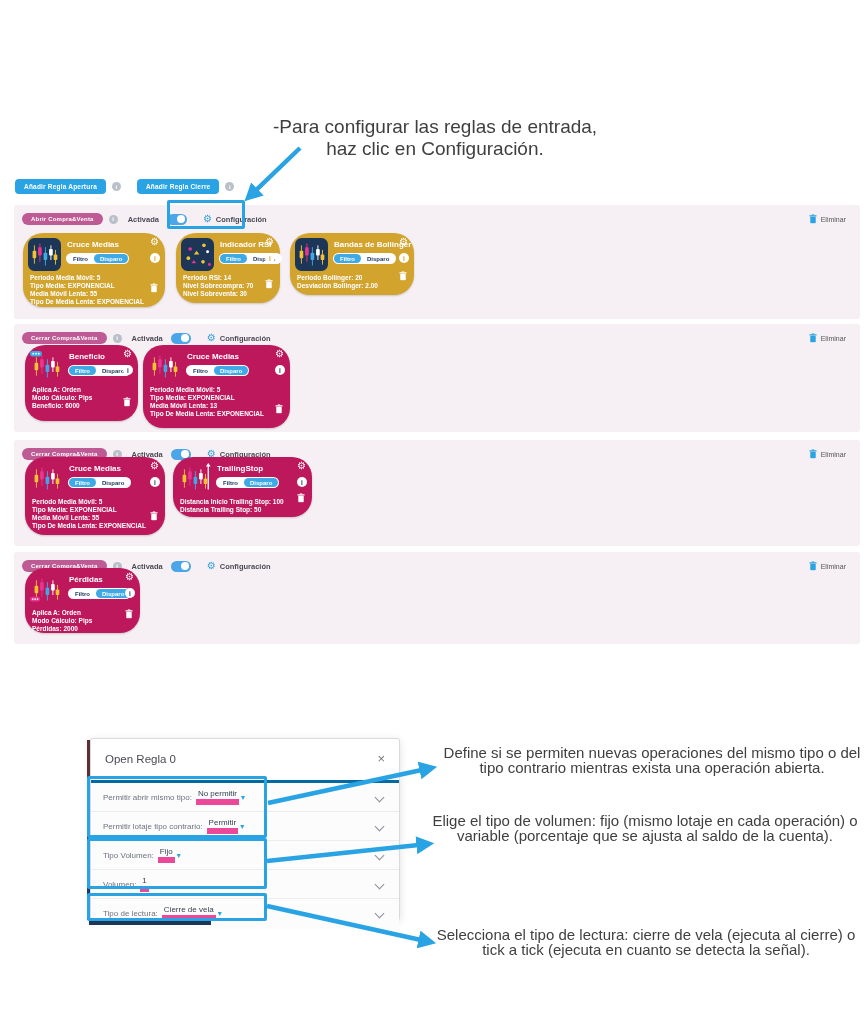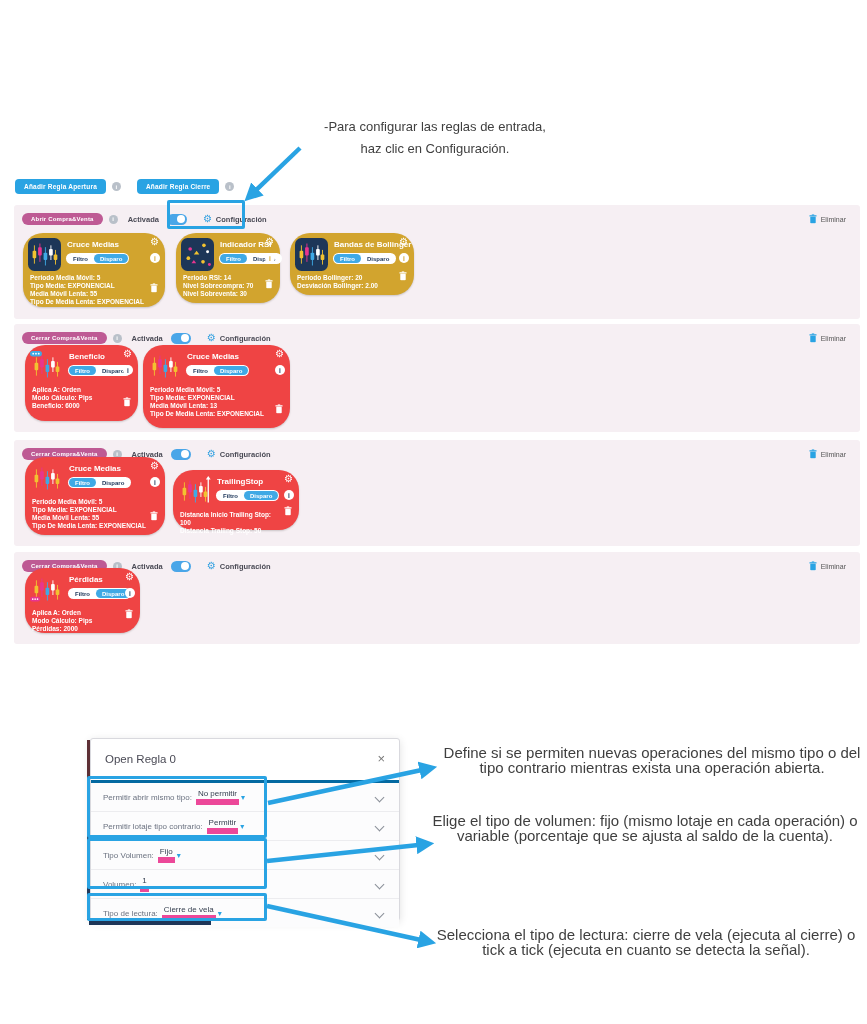--- a/index.html
+++ b/index.html
@@ -1,21 +1,21 @@
 <!DOCTYPE html>
 <html><head>
 <meta charset="utf-8">
 <style>
   html,body{margin:0;padding:0;background:#fff;}
   .canvas{position:relative;width:867px;height:1024px;background:#fff;overflow:hidden;
           font-family:"Liberation Sans",sans-serif;-webkit-font-smoothing:antialiased;}
   .abs{position:absolute;box-sizing:border-box;}
 
   
-  .ann-top{left:250px;top:116px;width:370px;text-align:center;font-size:13px;line-height:22px;color:#3f3f3f;}
+  .ann-top{left:250px;top:116px;width:370px;text-align:center;font-size:19px;line-height:22px;color:#3f3f3f;}
 
   
   .btn-row{left:15px;top:179px;display:flex;align-items:center;}
   .blue-btn{background:#29a3e3;color:#fff;font-size:6.5px;font-weight:bold;border:none;
             border-radius:4px;padding:4px 9px;letter-spacing:.2px;cursor:pointer;
             font-family:"Liberation Sans",sans-serif;}
   .info-grey{width:9px;height:9px;border-radius:50%;background:#b9c0c9;color:#fff;font-size:6px;
              font-weight:bold;display:inline-flex;align-items:center;justify-content:center;
              margin-left:6px;flex:0 0 auto;}
   .btn-gap{width:16px;}
@@ -30,21 +30,21 @@
   .toggle .knob{position:absolute;right:1.5px;top:1.5px;width:8px;height:8px;border-radius:50%;background:#fff;}
   .gear-blue{color:#2f9fe0;font-size:10px;margin-left:16px;line-height:10px;}
   .config-label{font-size:7.5px;color:#4a4a55;font-weight:bold;margin-left:4px;}
   .eliminar{margin-left:auto;margin-right:14px;display:flex;align-items:center;gap:4px;}
   .eliminar span{font-size:7px;color:#555;}
   .eliminar svg{color:#29a3e3;}
 
   
   .card{position:absolute;border-radius:20px;color:#fff;box-shadow:0 1px 2px rgba(0,0,0,.18);}
   .card.gold{background:#d2a42e;}
-  .card.navy{background:#ef4444;}
+  .card.navy{background:#be185d;}
   .card-icon{position:absolute;left:5px;top:5px;width:33px;height:33px;}
   .card-title{position:absolute;left:44px;top:7px;font-size:8px;font-weight:bold;white-space:nowrap;}
   .card-gear{position:absolute;right:6px;top:4px;font-size:10px;color:#fff;line-height:10px;}
   .seg{position:absolute;left:43px;top:20px;background:#fff;border-radius:8px;padding:1px;display:flex;}
   .seg span{font-size:6px;font-weight:bold;padding:1.5px 6px;border-radius:7px;color:#20395c;white-space:nowrap;}
   .seg span.on{background:#3fa9e5;color:#fff;}
   .card-info{position:absolute;right:5px;top:20px;width:10px;height:10px;border-radius:50%;background:#fff;
              display:flex;align-items:center;justify-content:center;font-size:6.5px;font-weight:bold;}
   .gold .card-info{color:#d2a42e;}
   .navy .card-info{color:#20395c;}
@@ -312,21 +312,21 @@
         <div>Periodo Media Móvil: 5</div>
         <div>Tipo Media: EXPONENCIAL</div>
         <div>Media Móvil Lenta: 55</div>
         <div>Tipo De Media Lenta: EXPONENCIAL</div>
       </div>
       <svg class="card-trash" width="8" height="10" viewBox="0 0 10 12">
           <use href="#sym-trash"></use>
         </svg>
     </div>
 
-    <div class="card navy" style="left:159px;top:17px;width:126px;height:60px;margin-top:13px;">
+    <div class="card navy" style="left:159px;top:17px;width:139px;height:60px;">
       <svg class="card-icon" viewBox="0 0 36 36">
           <use href="#sym-candles"></use>
           <line x1="33" y1="4" x2="33" y2="30" stroke="#fff" stroke-width="1.4"></line>
           <path d="M33 1 l2.6 4 h-5.2 z" fill="#fff"></path>
         </svg>
       <span class="card-title">TrailingStop</span>
       <span class="card-gear">⚙</span>
       <span class="seg">
         <span>Filtro</span>
         <span class="on">Disparo</span>

